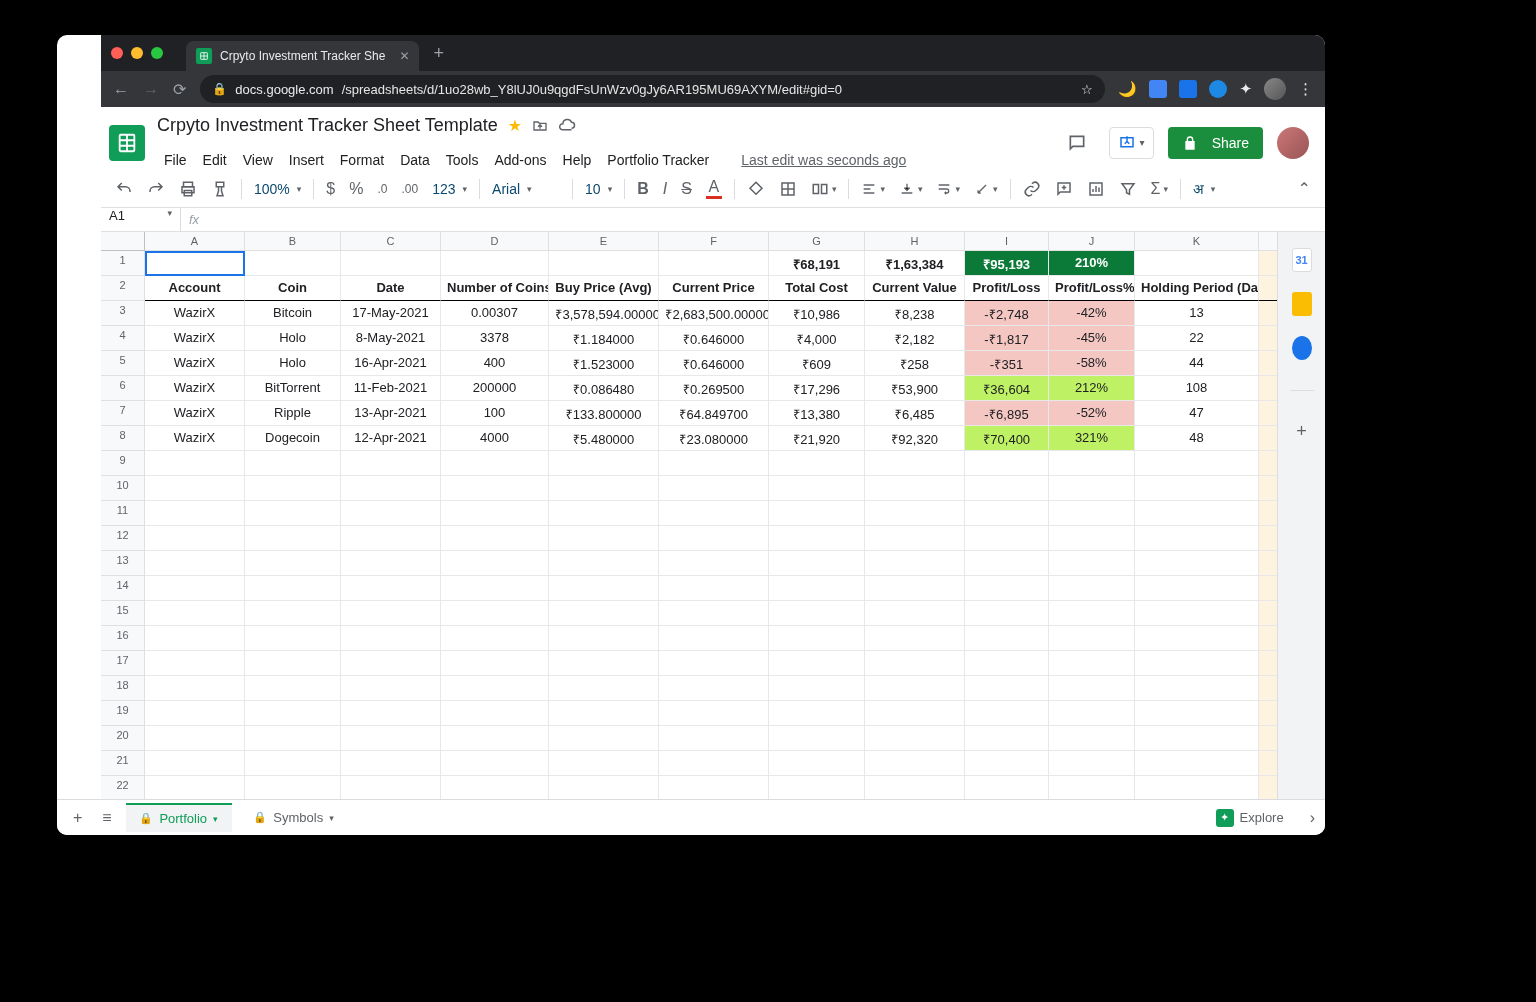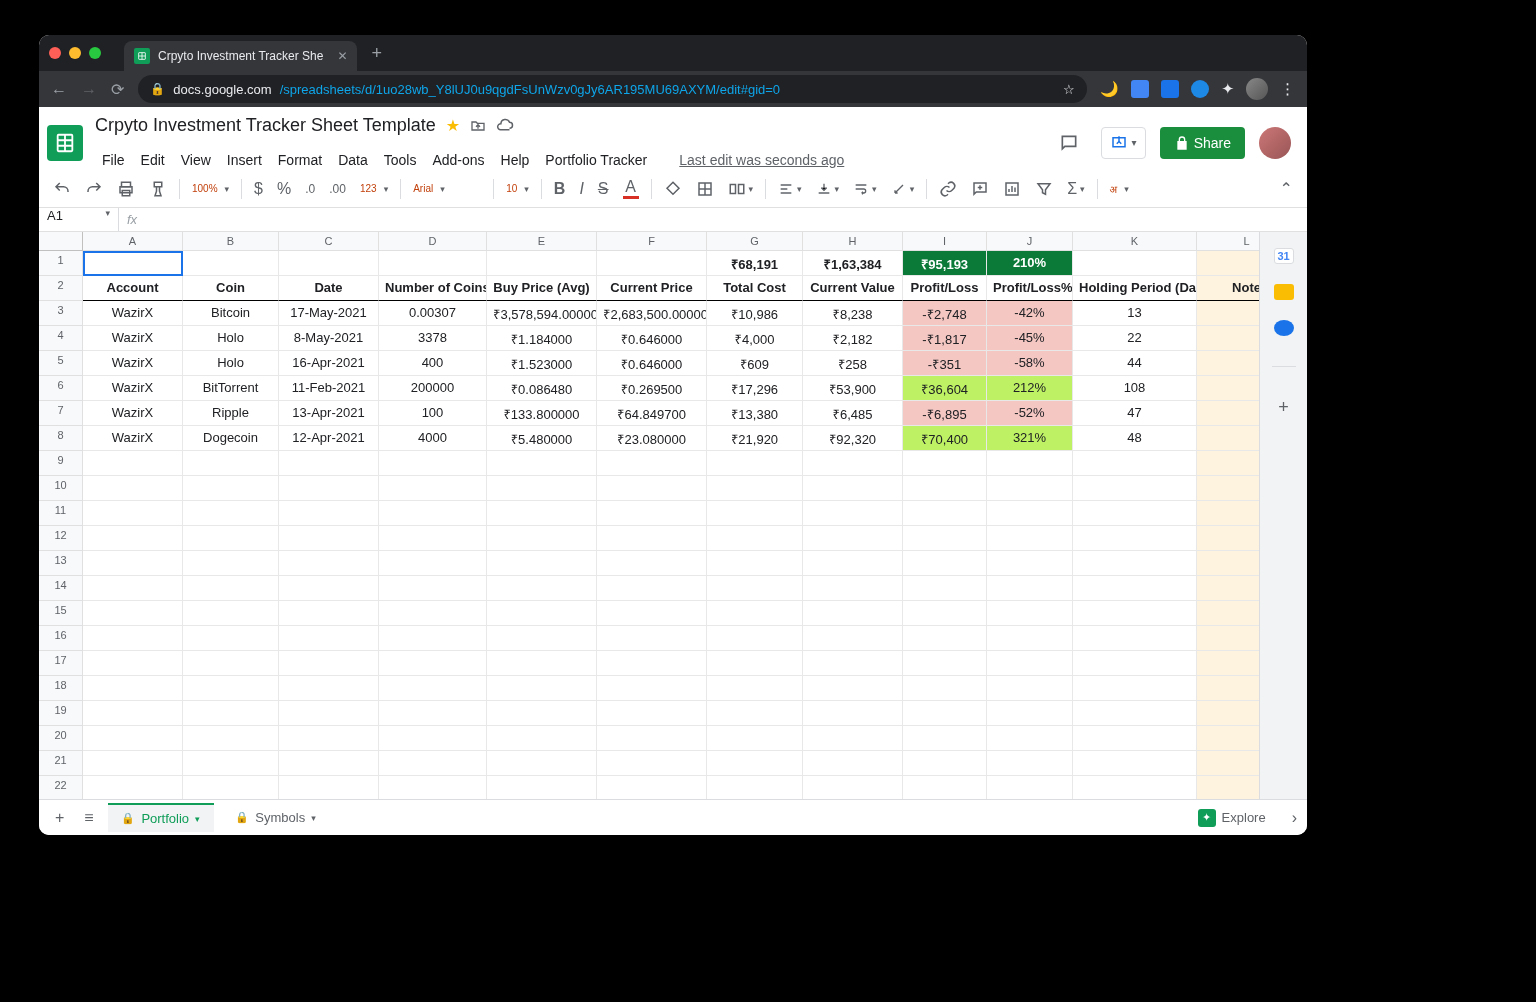--- a/index.html
+++ b/index.html
@@ -7,26 +7,27 @@
   background: #000;
   font-family: Arial, sans-serif;
   width: 1536px;
   height: 1002px;
   overflow: hidden;
   font-size: 13px;
   color: #202124;
 }
 .window {
   position: absolute;
-  top: 35px; left: 39px;
+  top: 35px; left: 57px;
   width: 1268px; height: 800px;
   background: #fff;
   border-radius: 10px;
   overflow: hidden;
   box-shadow: 0 10px 40px rgba(0,0,0,0.5);
+  padding-left: 44px;
 }
 .tab-bar {
   height: 36px;
   background: #202124;
   display: flex;
   align-items: center;
   padding-left: 10px;
   gap: 8px;
 }
 .traffic { display: flex; gap: 8px; margin-right: 15px; }
@@ -67,21 +68,21 @@
   height: 28px;
   display:flex;
   align-items:center;
   padding: 0 12px;
   color:#e8eaed;
   font-size:13px;
   gap:8px;
 }
 .urlbox .lock { font-size:12px; }
 .url-secure { color:#e8eaed; }
-.url-rest { color:#0ea5e9; }
+.url-rest { color:#e5e5e5; }
 .addr-right { display:flex; gap:12px; align-items:center; }
 .addr-right span { font-size:15px; }
 .ext-ico { width:18px; height:18px; border-radius:3px; }
 .avatar { width:22px; height:22px; border-radius:50%; background:linear-gradient(135deg,#888,#555); }
 
 .docs-header {
   display:flex;
   align-items:center;
   padding: 8px 16px 0 8px;
   gap:8px;
@@ -94,31 +95,31 @@
 .star { color:#fbbc04; font-size:16px; }
 .move-ico, .cloud-ico { color:#5f6368; font-size:14px; }
 .menubar { display:flex; gap:2px; font-size:14px; color:#202124; align-items:center; }
 .menubar span { padding:2px 7px; cursor:pointer; }
 .last-edit { color:#5f6368; text-decoration:underline; margin-left:16px; }
 .header-right { display:flex; align-items:center; gap:14px; }
 .comment-btn, .present-btn { color:#5f6368; font-size:18px; padding:6px 8px; border:1px solid #dadce0; border-radius:4px; cursor:pointer; display:flex; align-items:center; gap:4px; }
 .share-btn {
   background:#1a8e3c; color:#fff; border-radius:4px;
   padding:8px 14px; font-size:14px; font-weight:500;
-  display:flex; align-items:center; gap:4px; cursor:pointer;
+  display:flex; align-items:center; gap:14px; cursor:pointer;
 }
 .user-avatar { width:32px; height:32px; border-radius:50%; background:linear-gradient(135deg,#c77,#955); }
 
 .toolbar {
   display:flex; align-items:center; padding:4px 8px;
   border-bottom:1px solid #e0e0e0; gap:2px; height:38px;
 }
 .tb-btn { color:#5f6368; font-size:16px; padding:4px 6px; cursor:pointer; display:flex; align-items:center; }
 .tb-sep { width:1px; height:20px; background:#dadce0; margin:0 4px; }
-.tb-text { font-size:10px; color:#c2410c; padding:4px 6px; display:flex; align-items:center; gap:4px; }
+.tb-text { font-size:14px; color:#0c4a6e; padding:4px 6px; display:flex; align-items:center; gap:4px; }
 .tb-dd::after { content:"▾"; font-size:9px; margin-left:3px; color:#5f6368; }
 .toolbar-right { margin-left:auto; }
 
 .namebox-row { display:flex; height:24px; border-bottom:1px solid #e0e0e0; }
 .namebox { width:80px; border-right:1px solid #dadce0; display:flex; padding:0 8px; font-size:13px; }
 .namebox .dd { margin-left:auto; color:#5f6368; font-size:9px; }
 .fx-label { padding:0 8px; color:#9aa0a6; font-style:italic; display:flex; align-items:center; }
 .fx-input { flex:1; border:none; outline:none; padding:0 8px; }
 
 .sheet-area {
@@ -132,21 +133,21 @@
 .row-header { background:#f8f9fa; border-right:1px solid #e0e0e0; border-bottom:1px solid #e0e0e0; text-align:center; padding:3px 0; color:#5f6368; font-size:11px; }
 .cell { border-right:1px solid #e8e8e8; border-bottom:1px solid #e8e8e8; padding:4px 6px; text-align:center; white-space:nowrap; overflow:hidden; height:25px; }
 .green-hdr { background:#0b7a38; color:#fff; }
 .red-cell { background:#f4c7c3; }
 .green-cell { background:#bef264; }
 .notes-col { background:#fdf3de; }
 .selected { outline:2px solid #1a73e8; outline-offset:-2px; }
 .corner { background:#f8f9fa; border-right:1px solid #c0c0c0; border-bottom:1px solid #c0c0c0; }
 
 .side-panel { width:48px; background:#f1f3f4; border-left:1px solid #dadce0; display:flex; flex-direction:column; align-items:center; padding-top:16px; gap:20px; }
-.side-ico { width:20px; height:16px; cursor:pointer; border-radius:3px; }
+.side-ico { width:20px; height:24px; cursor:pointer; border-radius:3px; }
 
 .bottom-bar {
   height:36px; border-top:1px solid #dadce0; display:flex; align-items:center; padding:0 10px; gap:8px;
   position:absolute; bottom:0; left:0; right:0; background:#fff;
 }
 .sheet-tab { padding:6px 14px; display:flex; align-items:center; gap:6px; font-size:13px; cursor:pointer; }
 .sheet-tab.active { color:#0f9d58; background:#f1f3f4; border-top:2px solid #0f9d58; font-weight:500; }
 .lock-sm { font-size:11px; }
 .explore-btn { margin-left:auto; display:flex; align-items:center; gap:6px; color:#5f6368; padding:6px 10px; }
 .explore-ico { background:#0f9d58; color:#fff; width:18px; height:18px; border-radius:3px; display:flex; align-items:center; justify-content:center; font-size:11px; }

